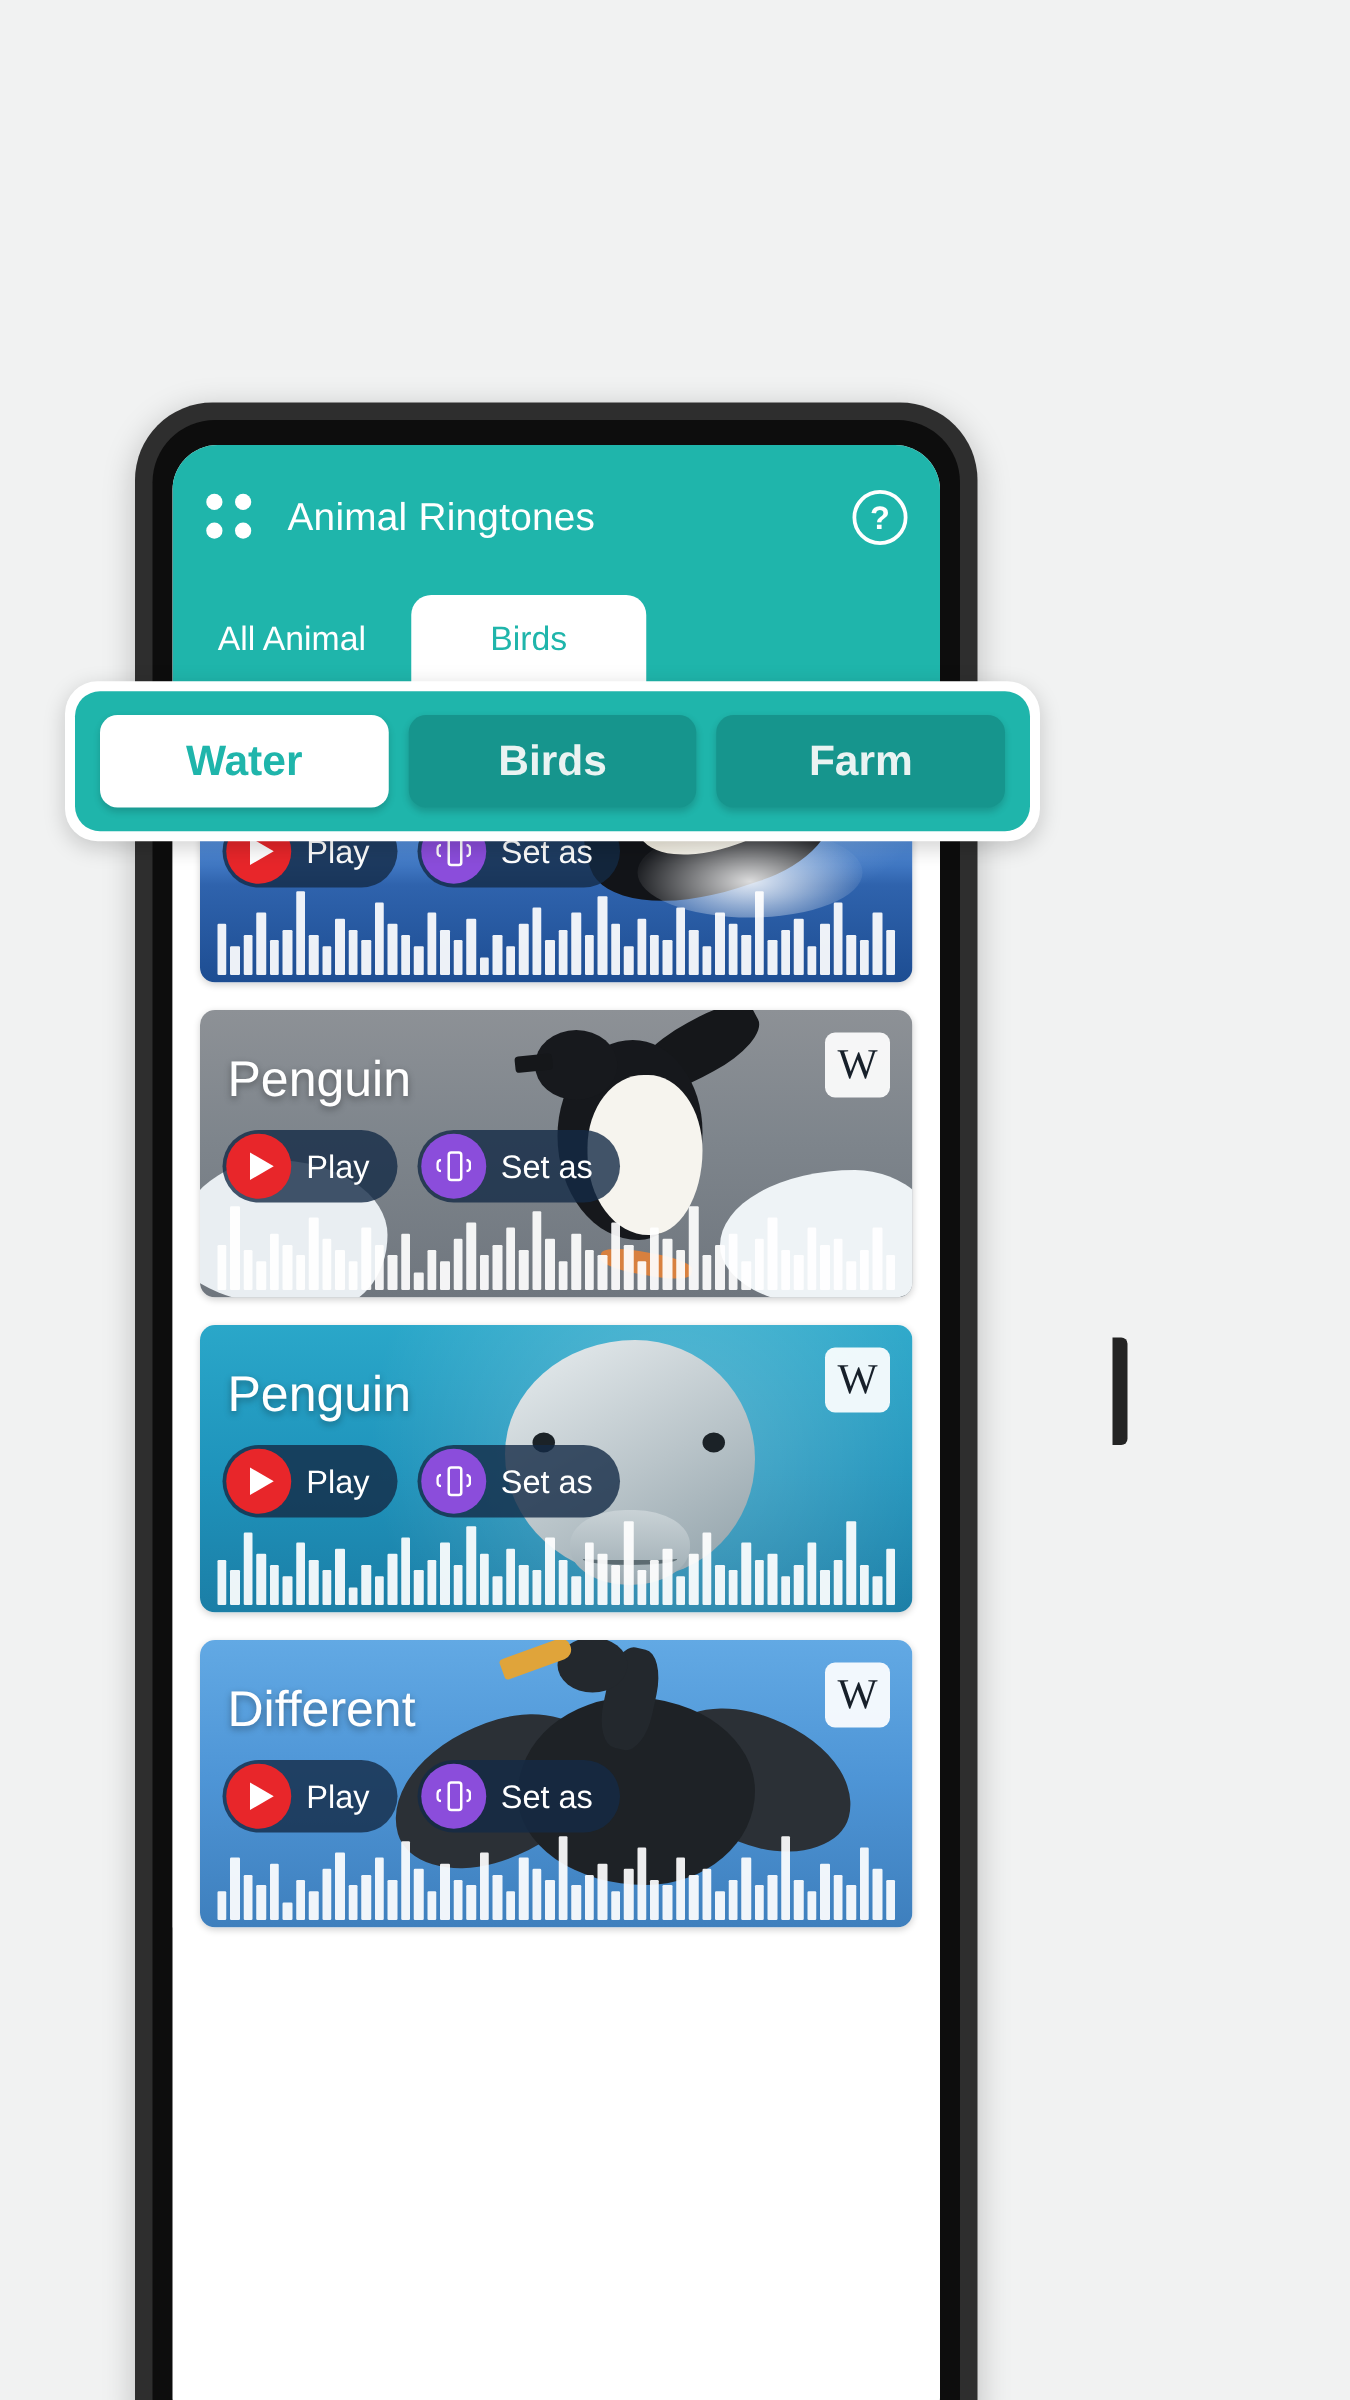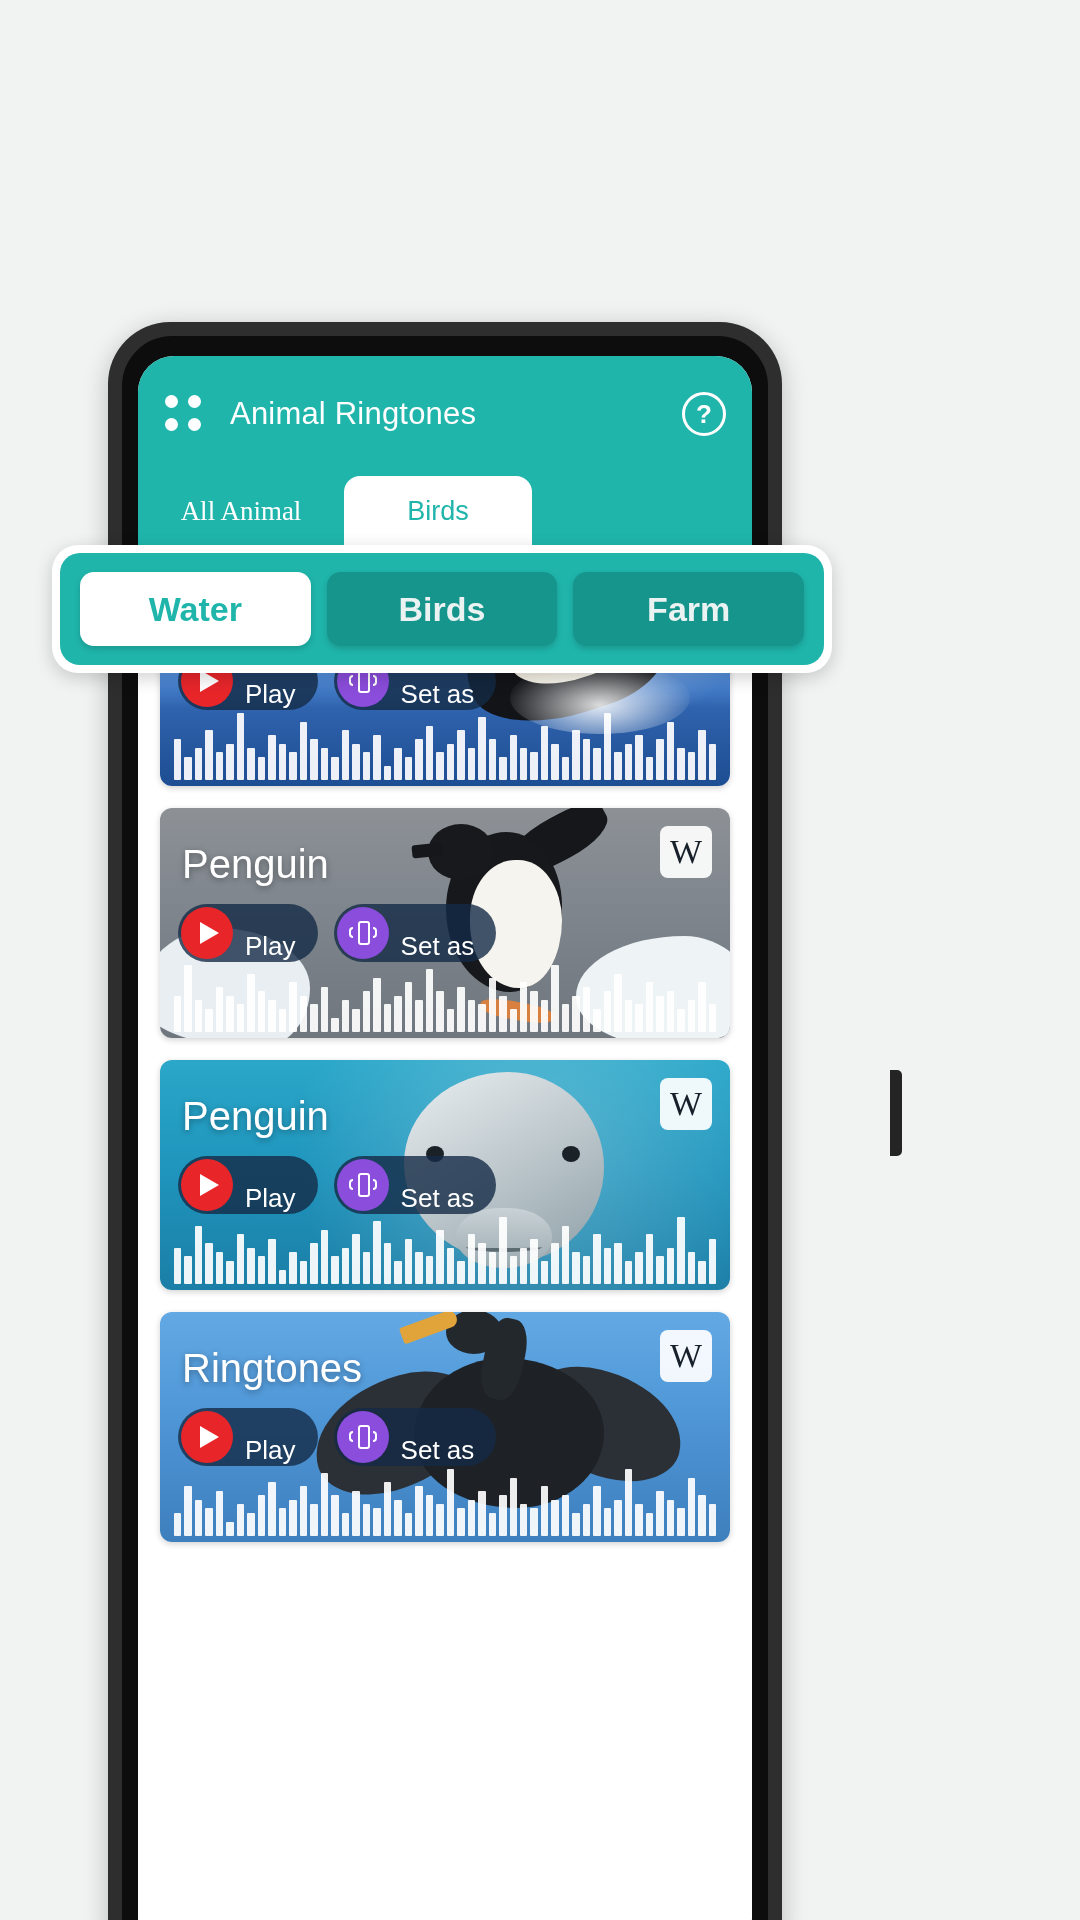--- a/index.html
+++ b/index.html
@@ -80,21 +80,21 @@
   .tabbar {
     position: relative; width: 100%; height: 74px;
     background: #1fb5ab; display: flex; align-items: flex-end;
   }
   .tab {
     flex: 0 0 auto; height: 70px;
     display: flex; align-items: center; justify-content: center;
     color: #ffffff; font-size: 27px; padding: 0 30px;
     white-space: nowrap;
   }
-  .tab.t-all  { width: 206px; font-family: Liberation Serif, serif; }
+  .tab.t-all  { width: 191px; }
   .tab.t-bird { width: 188px; background: #ffffff; color: #1fb5ab;
                 border-radius: 16px 16px 0 0; }
   .tab.t-farm { width: 220px; }
 
   
   .chipbar-wrap {
     position: absolute; left: 52px; top: 545px;
     width: 780px; height: 128px;
     background: #ffffff;
     border-radius: 26px;
@@ -132,21 +132,21 @@
     position: absolute; left: 22px; top: 34px;
     color: #ffffff; font-size: 40px; font-weight: 400;
     text-shadow: 0 2px 6px rgba(0,0,0,0.35);
     z-index: 4;
   }
   .card-actions {
     position: absolute; left: 18px; top: 96px;
     display: flex; gap: 16px; z-index: 4;
   }
   .act-btn {
-    display: flex; align-items: flex-end;
+    display: flex; align-items: center;
     height: 58px; border-radius: 30px;
     background: rgba(20,43,70,0.80);
     padding-right: 22px;
   }
   .act-circle {
     width: 52px; height: 52px; border-radius: 50%;
     margin: 3px 12px 3px 3px;
     display: flex; align-items: center; justify-content: center;
     flex: 0 0 auto;
   }
@@ -612,21 +612,21 @@
           <div class="card-bg art-cormorant">
             <div class="card-clip">
               <div class="cm-wing-l"></div>
               <div class="cm-wing-r"></div>
               <div class="cm-body"></div>
               <div class="cm-neck"></div>
               <div class="cm-head"></div>
               <div class="cm-beak"></div>
             </div>
           </div>
-          <div class="card-name">Ringtones</div>
+          <div class="card-name">Different</div>
           <div class="card-actions">
             <div class="act-btn">
               <div class="act-circle play">
                   <div class="tri"></div>
                 </div>
               <span class="act-label">Play</span>
             </div>
             <div class="act-btn">
               <div class="act-circle setas">
                 <div class="vib">

